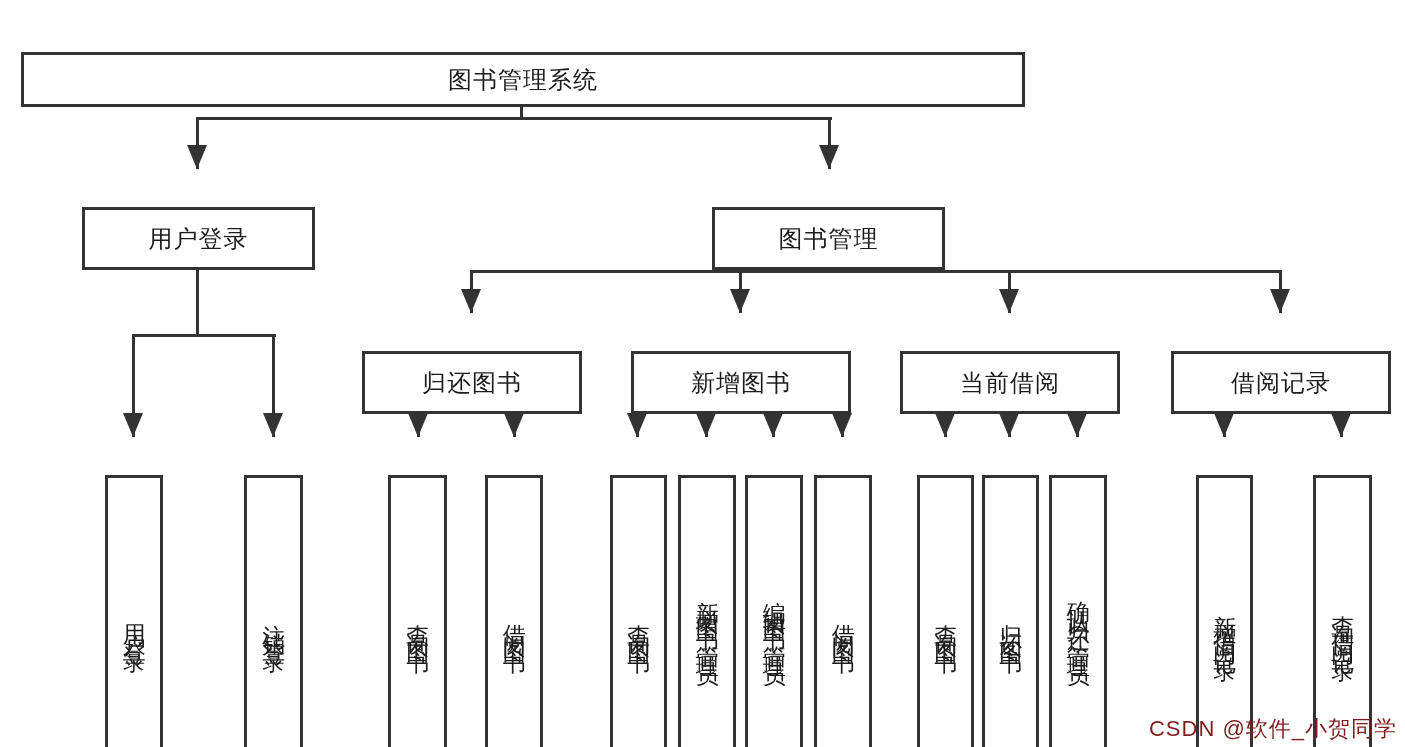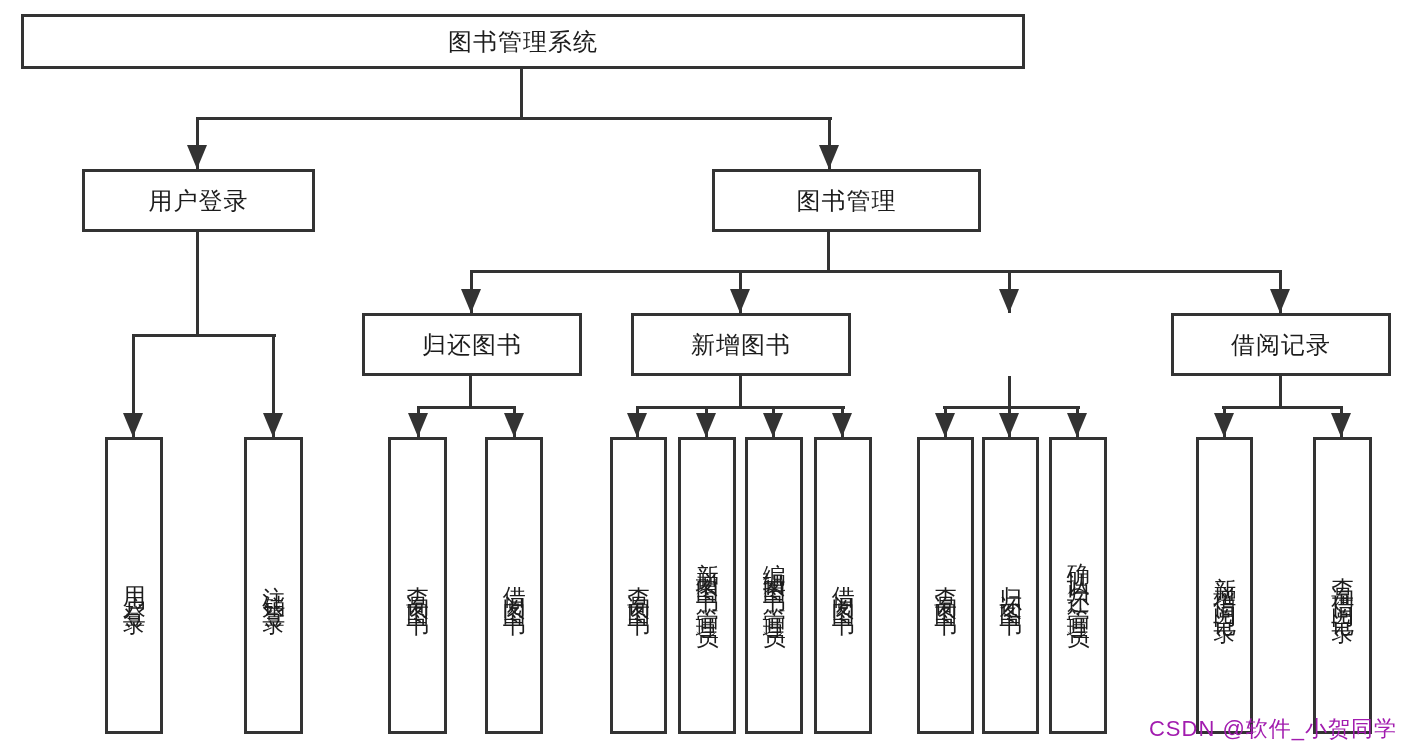--- a/index.html
+++ b/index.html
@@ -3,36 +3,36 @@
 <meta charset="utf-8">
 <style>
   html,body{margin:0;padding:0;background:#fff;}
   .canvas{
     position:relative;width:1405px;height:747px;background:#ffffff;
     font-family:"Liberation Sans","DejaVu Sans",sans-serif;overflow:hidden;
   }
   .box{
     position:absolute;box-sizing:border-box;background:#ffffff;
     border:3px solid #333333;display:flex;align-items:center;justify-content:center;
-    color:#1c1c1c;z-index:3;
+    color:#1c1c1c;z-index:3;margin-top:38px;
   }
   .hlabel{font-size:24px;letter-spacing:1px;white-space:nowrap;}
   .vtext{
     writing-mode:vertical-rl;text-orientation:mixed;
     font-size:23px;letter-spacing:9px;line-height:1.1;color:#1c1c1c;
   }
   .line{position:absolute;background:#333333;z-index:1;}
   .arrow{
     position:absolute;width:0;height:0;z-index:2;
     border-left:10px solid transparent;border-right:10px solid transparent;
     border-top:24px solid #333333;
   }
   .watermark{
     position:absolute;top:714px;right:8px;z-index:5;
-    font-size:22px;color:#a21caf;letter-spacing:1px;white-space:nowrap;
+    font-size:22px;color:#7f1d1d;letter-spacing:1px;white-space:nowrap;
   }
 </style>
 </head>
 <body>
 
 <div class="canvas">
 
   <div class="line" style="left:520px;top:69px;width:3px;height:50px;"></div>
   <div class="line" style="left:196px;top:117px;width:636px;height:3px;"></div>
   <div class="line" style="left:196px;top:117px;width:3px;height:52px;"></div>
@@ -92,29 +92,32 @@
   <div class="line" style="left:1340px;top:406px;width:3px;height:31px;"></div>
   <div class="arrow" style="left:1331px;top:413px;"></div>
 
   <div class="box" style="left:21px;top:14px;width:1004px;height:55px;">
     <span class="hlabel">图书管理系统</span>
   </div>
 
   <div class="box" style="left:82px;top:169px;width:233px;height:63px;">
     <span class="hlabel">用户登录</span>
   </div>
-  <div class="box" style="left:712px;top:169px;width:269px;height:63px;text-align:center;">
+  <div class="box" style="left:712px;top:169px;width:233px;height:63px;text-align:center;">
     <span class="hlabel">图书管理</span>
   </div>
 
   <div class="box" style="left:362px;top:313px;width:220px;height:63px;">
     <span class="hlabel">归还图书</span>
   </div>
   <div class="box" style="left:631px;top:313px;width:220px;height:63px;">
     <span class="hlabel">新增图书</span>
+  </div>
+  <div class="box" style="left:900px;top:313px;width:220px;height:63px;">
+    <span class="hlabel">当前借阅</span>
   </div>
   <div class="box" style="left:1171px;top:313px;width:220px;height:63px;">
     <span class="hlabel">借阅记录</span>
   </div>
 
   <div class="box" style="left:105px;top:437px;width:58px;height:297px;">
     <span class="vtext">用户登录</span>
   </div>
   <div class="box" style="left:244px;top:437px;width:59px;height:297px;">
     <span class="vtext">注销登录</span>

